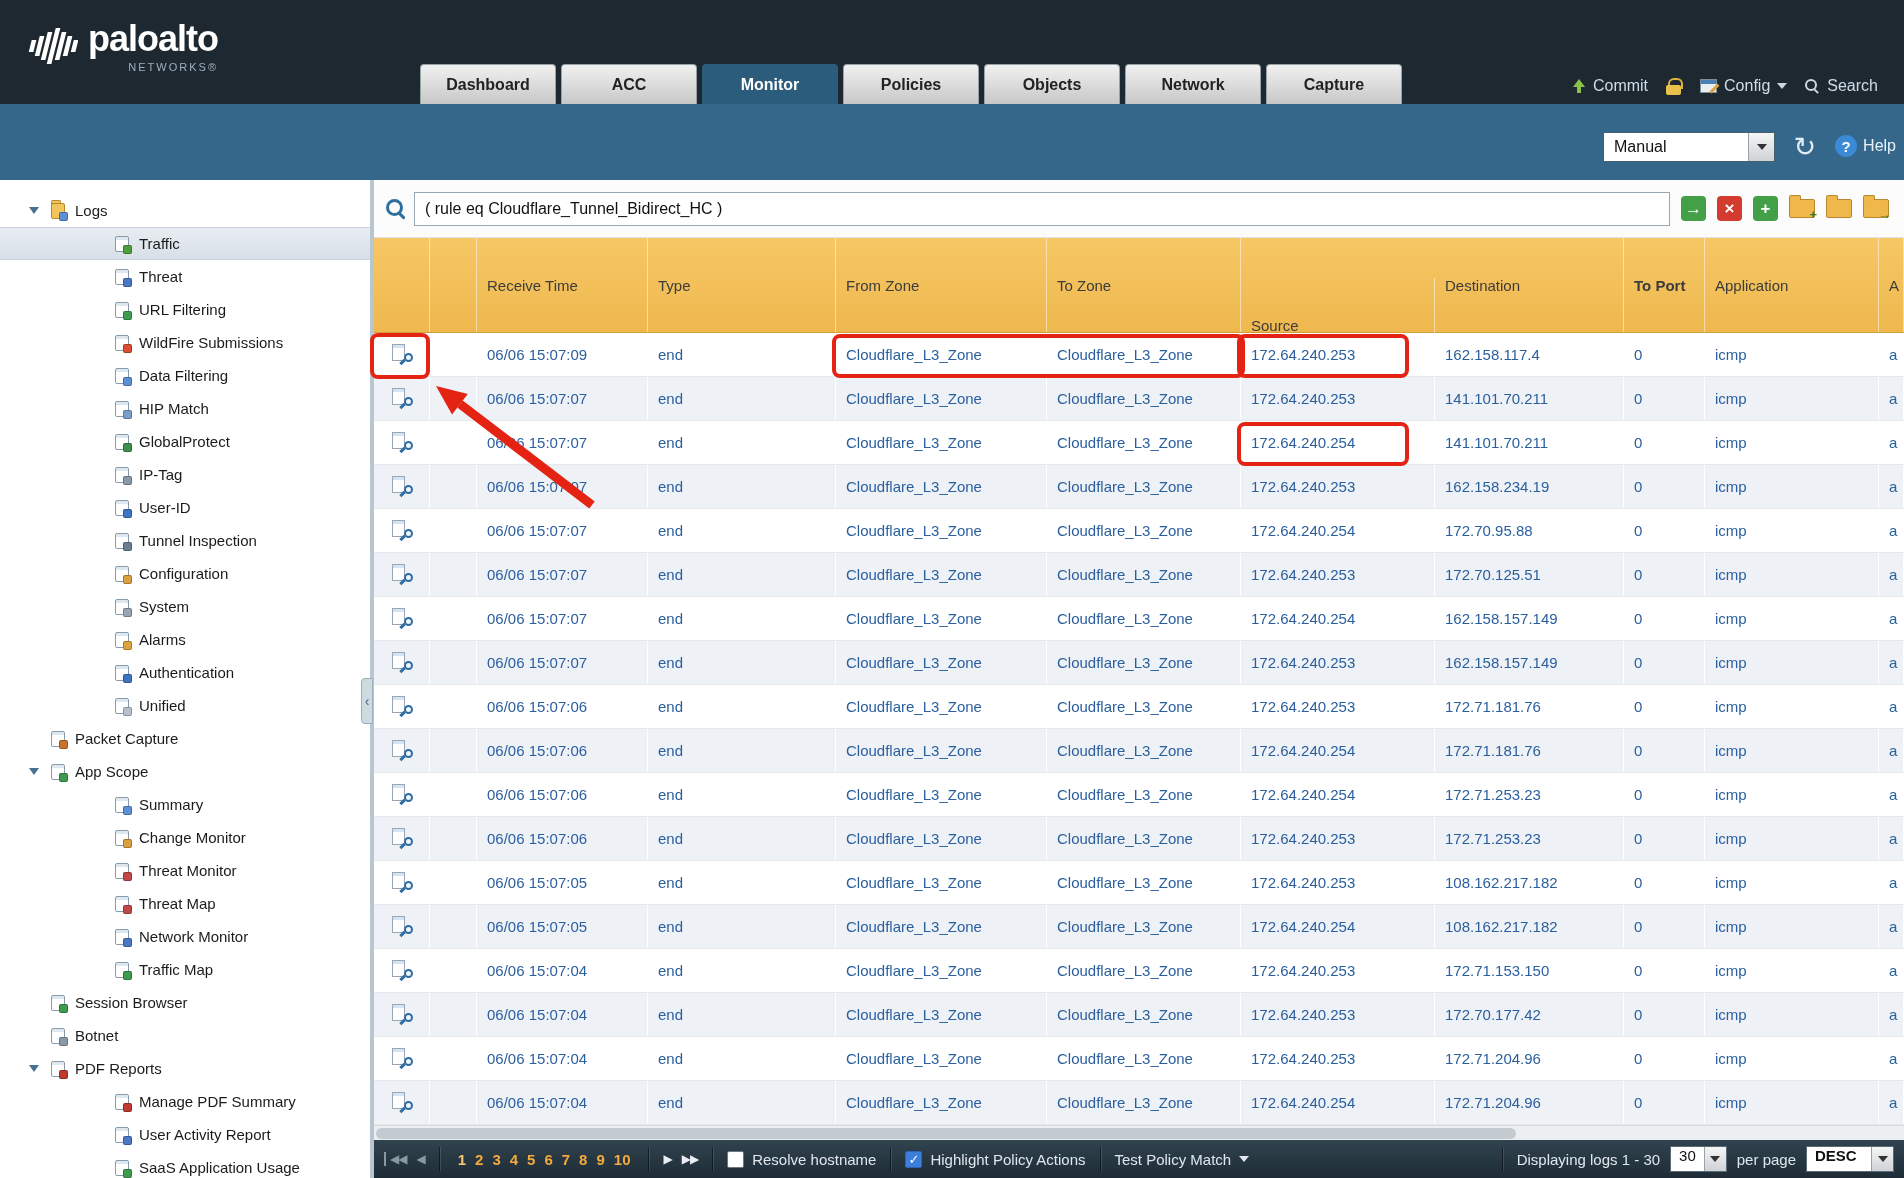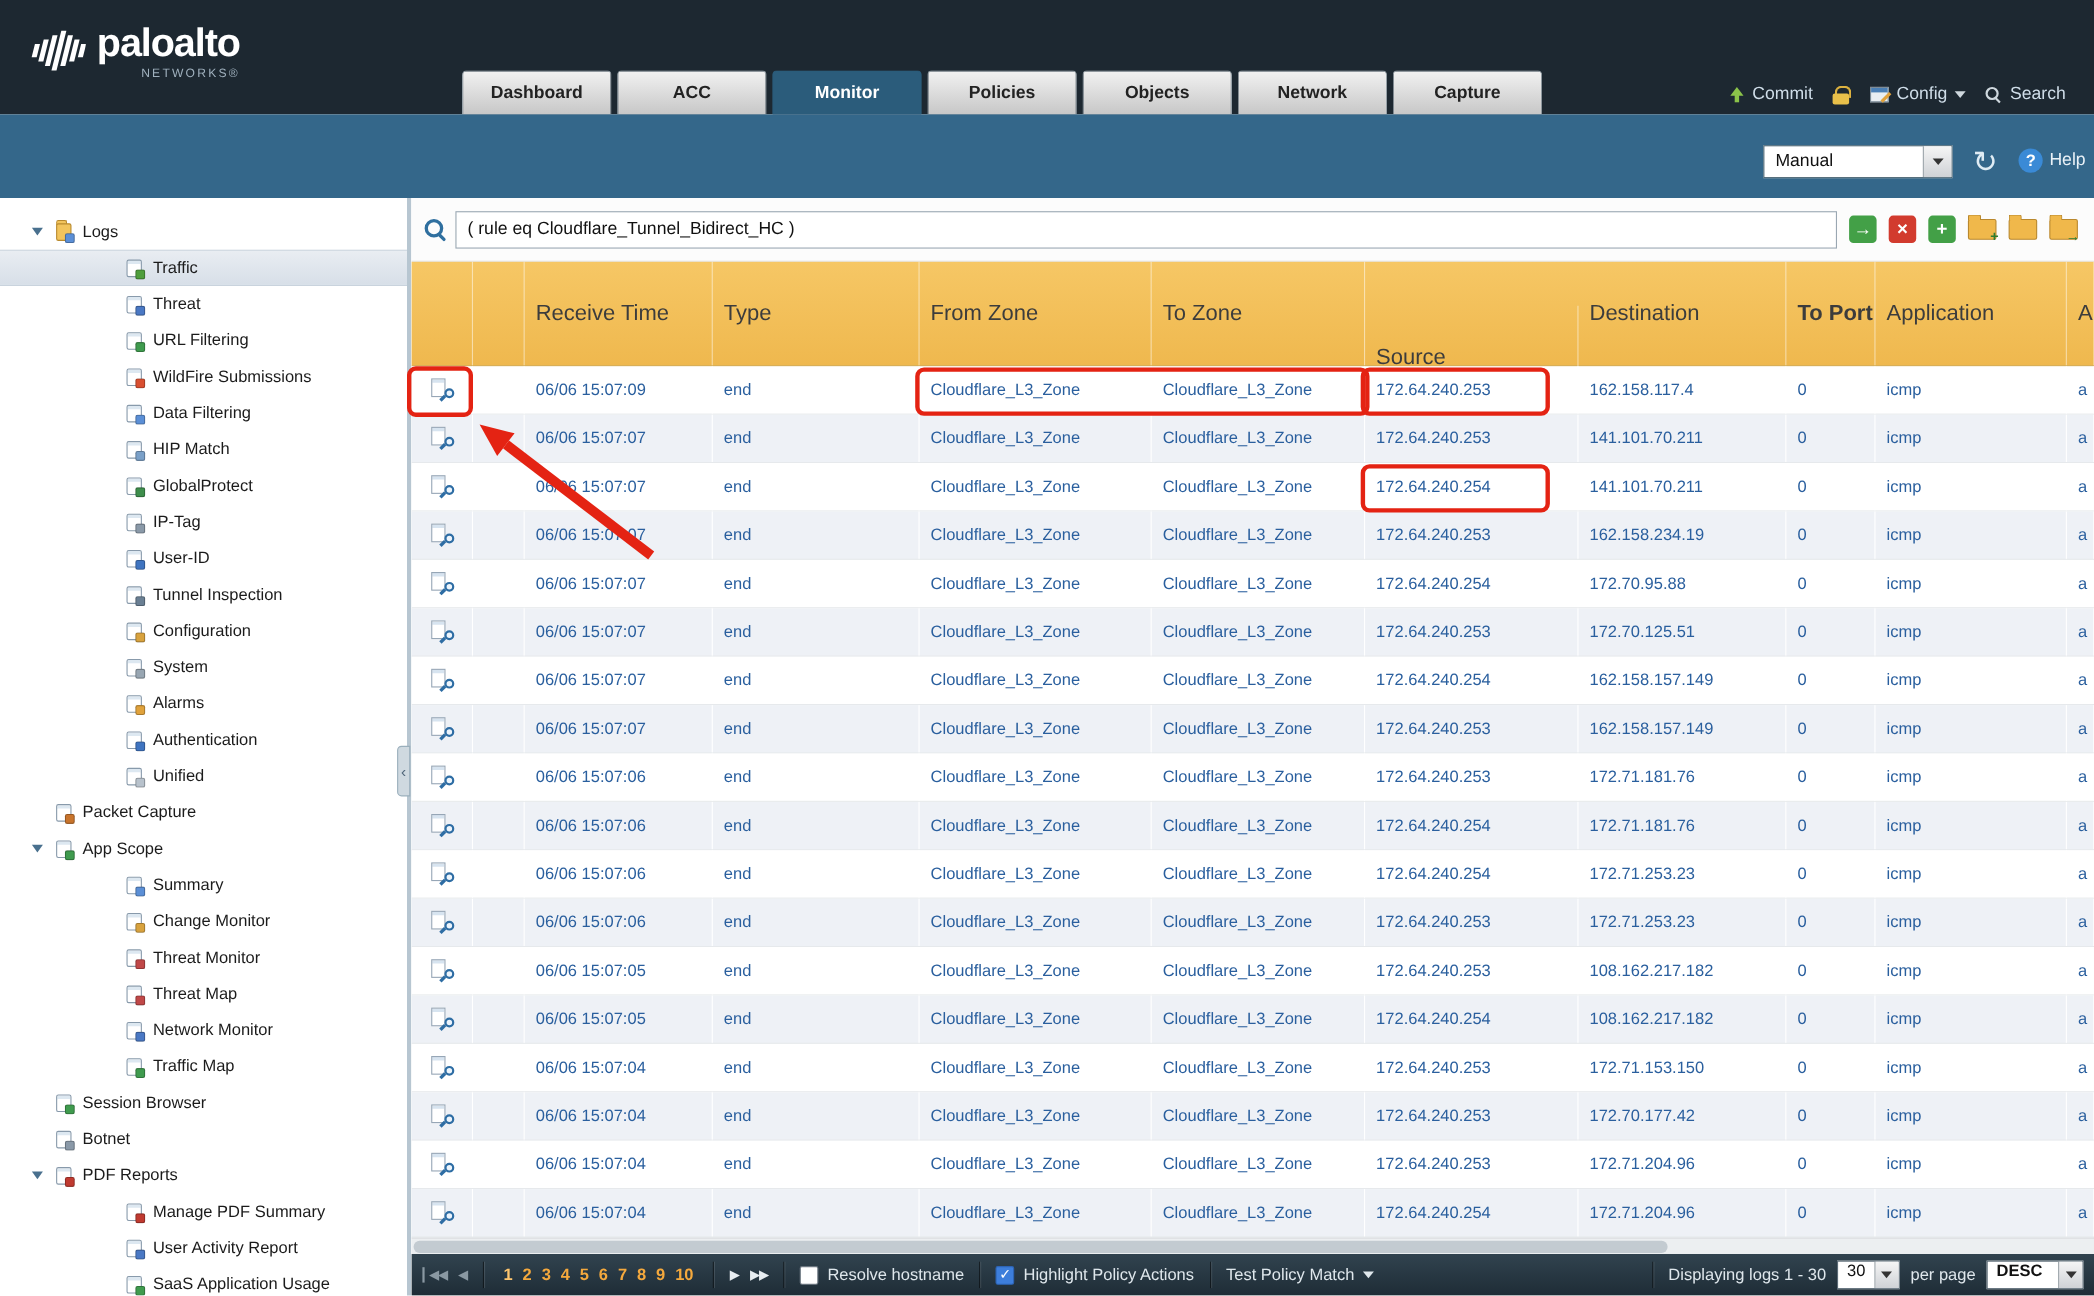--- a/index.html
+++ b/index.html
@@ -71,21 +71,21 @@
   .filter-input{width:1256px;height:34px;border:1px solid #9aa7b2;font-size:16px;padding:0 10px;color:#111;font-family:inherit;background:#fff}
   .fbtn{width:25px;height:25px;border-radius:4px;color:#fff;font-weight:bold;font-size:17px;display:flex;align-items:center;justify-content:center;margin-left:11px;flex:none;cursor:pointer}
   .fbtn.green{background:#43a047}
   .fbtn.red{background:#d23b2e}
   .ffolder{width:26px;height:19px;position:relative;margin-left:11px;background:#f0b84b;border:1px solid #b9882e;border-radius:2px;flex:none;cursor:pointer}
   .ffolder::before{content:"";position:absolute;left:-1px;top:-5px;width:10px;height:4px;background:#f0b84b;border:1px solid #b9882e;border-bottom:none;border-radius:2px 2px 0 0}
   .ffolder .ov{position:absolute;right:-3px;bottom:-5px;font-size:13px;font-weight:bold;color:#2e7d32;font-style:normal}
 
   
   .ghead{position:absolute;left:0;top:58px;right:0;height:95px;background:linear-gradient(#f6c765,#efb84e);display:flex;border-bottom:1px solid #cf9f38}
-  .hcell{height:100%;display:flex;align-items:center;padding-left:10px;font-size:20px;color:#3c3c3c;border-right:1px solid rgba(255,255,255,.5);overflow:hidden;white-space:nowrap;cursor:pointer;flex:none}
+  .hcell{height:100%;display:flex;align-items:center;padding-left:10px;font-size:15px;color:#3c3c3c;border-right:1px solid rgba(255,255,255,.5);overflow:hidden;white-space:nowrap;cursor:pointer;flex:none}
   .gbody{position:absolute;left:0;top:153px;right:0;height:792px;overflow:hidden}
   .grow{display:flex;height:44px;border-bottom:1px solid #e6e9ec;background:#fff;cursor:pointer}
   .grow.alt{background:#eef1f6}
   .gcell{height:100%;display:flex;align-items:center;padding-left:10px;font-size:15px;color:#2a5f9e;border-right:1px solid #fff;overflow:hidden;white-space:nowrap;flex:none}
   .icon-cell{justify-content:center;padding-left:0}
   .dicon{position:relative;width:24px;height:21px;display:inline-block}
   .dc-doc{position:absolute;left:2px;top:0;width:13px;height:17px;background:#fff;border:1px solid #96a6b6;box-shadow:inset 0 3px 0 #d7e4f0}
   .dc-lens{position:absolute;right:1px;bottom:3px;width:9px;height:9px;border:2px solid #2e6da4;border-radius:50%;background:rgba(235,244,252,.92)}
   .dc-handle{position:absolute;right:10px;bottom:0;width:3px;height:6px;background:#2e6da4;transform:rotate(45deg)}
 

